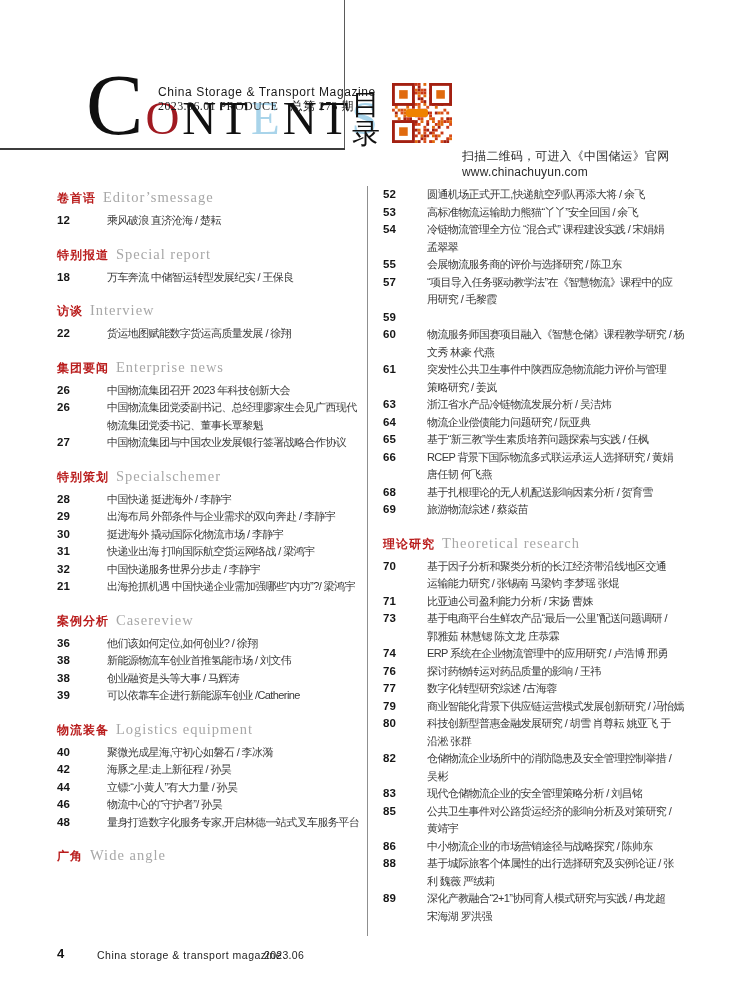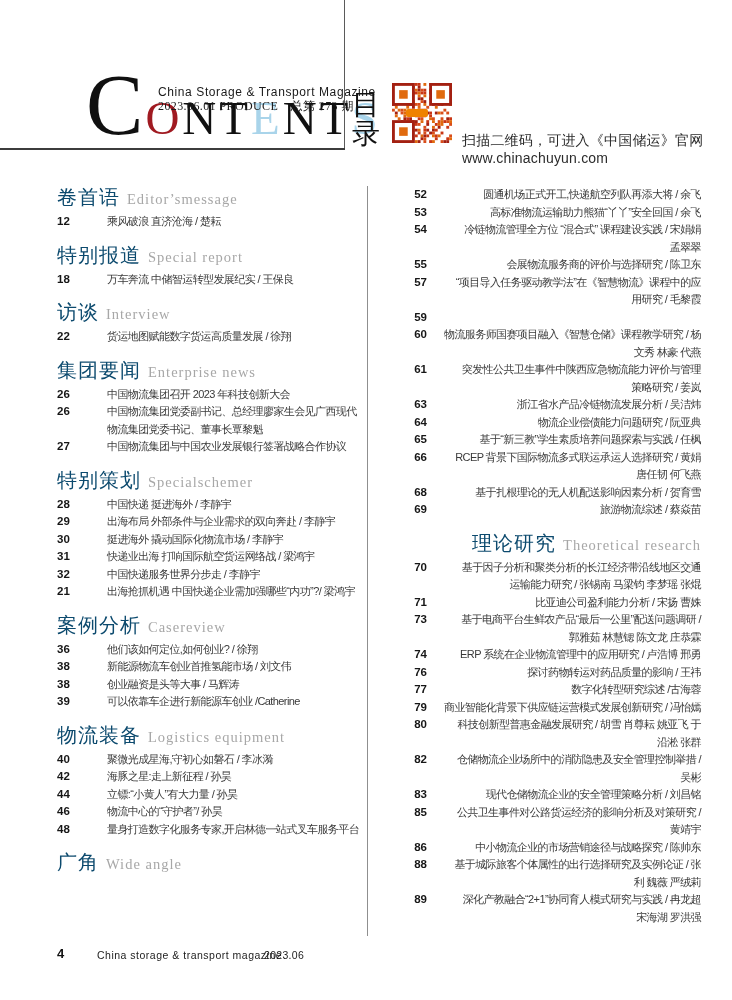--- a/index.html
+++ b/index.html
@@ -13,29 +13,29 @@
   .cl { font-family:"Liberation Serif", serif; font-size:47px; line-height:1; letter-spacing:3px; }
   .cl-big { font-size:86px; letter-spacing:0; margin-right:2px; }
   .mag-lines { position:absolute; left:158px; top:86px; }
   .mag-line1 { font-size:12px; color:#1a1a1a; letter-spacing:0.6px; line-height:13px; }
   .mag-line2 { font-size:12px; color:#1a1a1a; letter-spacing:0.4px; line-height:14px;font-family:Liberation Serif, serif; }
   .rule-v { position:absolute; left:344px; top:0; width:1px; height:148px; background:#5a5a5a; }
   .rule-h { position:absolute; left:0; top:148px; width:345px; height:2px; background:#3c3c3c; }
   .mulu { position:absolute; left:351px; top:90px; width:30px; text-align:center;
           font-size:28px; line-height:29px; color:#111; font-weight:500; }
   .qr { position:absolute; left:392px; top:83px; width:60px; height:60px; }
-  .qr-caption { position:absolute; left:462px; top:132px; font-size:14px; color:#2b2b2b; letter-spacing:0.2px; }
+  .qr-caption { position:absolute; left:462px; top:148px; font-size:12px; color:#2b2b2b; letter-spacing:0.2px; }
   
   .col { position:absolute; top:186px; }
   .col-left  { left:57px;  width:310px; }
-  .col-right { left:383px; width:318px;text-align:right; }
+  .col-right { left:383px; width:318px; }
   .col-divider { position:absolute; left:367px; top:186px; width:1px; height:750px; background:#8f8f8f; }
   .sec + .sec { margin-top:13px; }
   .sec-h { line-height:22px; margin-bottom:3px; white-space:nowrap; }
-  .sec-cn { font-size:20px; font-weight:normal; color:#0c4a6e; letter-spacing:1px; }
+  .sec-cn { font-size:12px; font-weight:bold; color:#b91c1c; letter-spacing:1px; }
   .sec-en { font-family:"Liberation Serif", serif; font-size:14.5px; color:#a7a7a7; letter-spacing:1px; margin-left:7px; }
   .entry { display:flex; align-items:flex-start; }
   .pg { flex:0 0 auto; font-size:11.5px; font-weight:bold; color:#161616; line-height:17.5px; }
   .col-left  .pg { width:50px; }
   .col-right .pg { width:44px; }
   .tx { flex:1 1 auto; min-width:0; }
   .ln { font-size:11px; letter-spacing:-0.6px; color:#3a3a3a; line-height:17.5px; white-space:nowrap; }
   
   .footer-page { position:absolute; left:57px; top:946px; font-size:13px; font-weight:bold; color:#111; }
   .footer-name { position:absolute; left:97px; top:949px; font-size:10.5px; color:#1c1c1c; letter-spacing:0.5px; }

